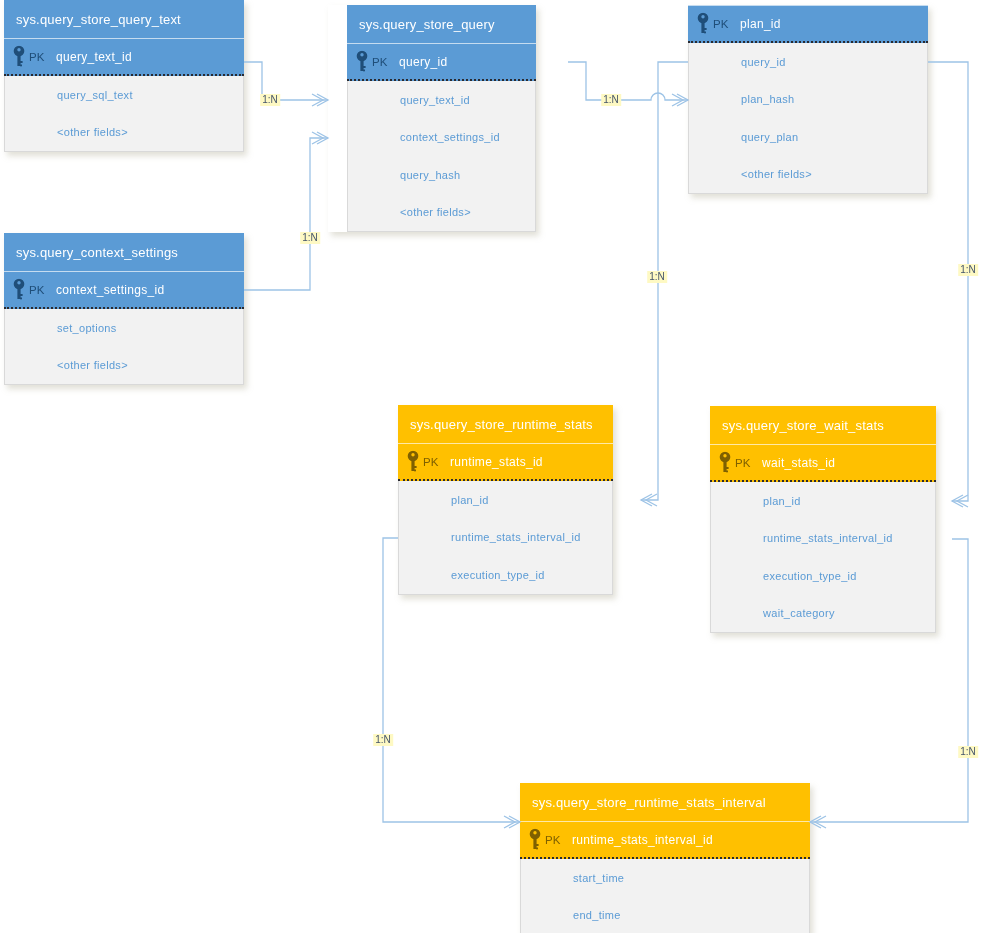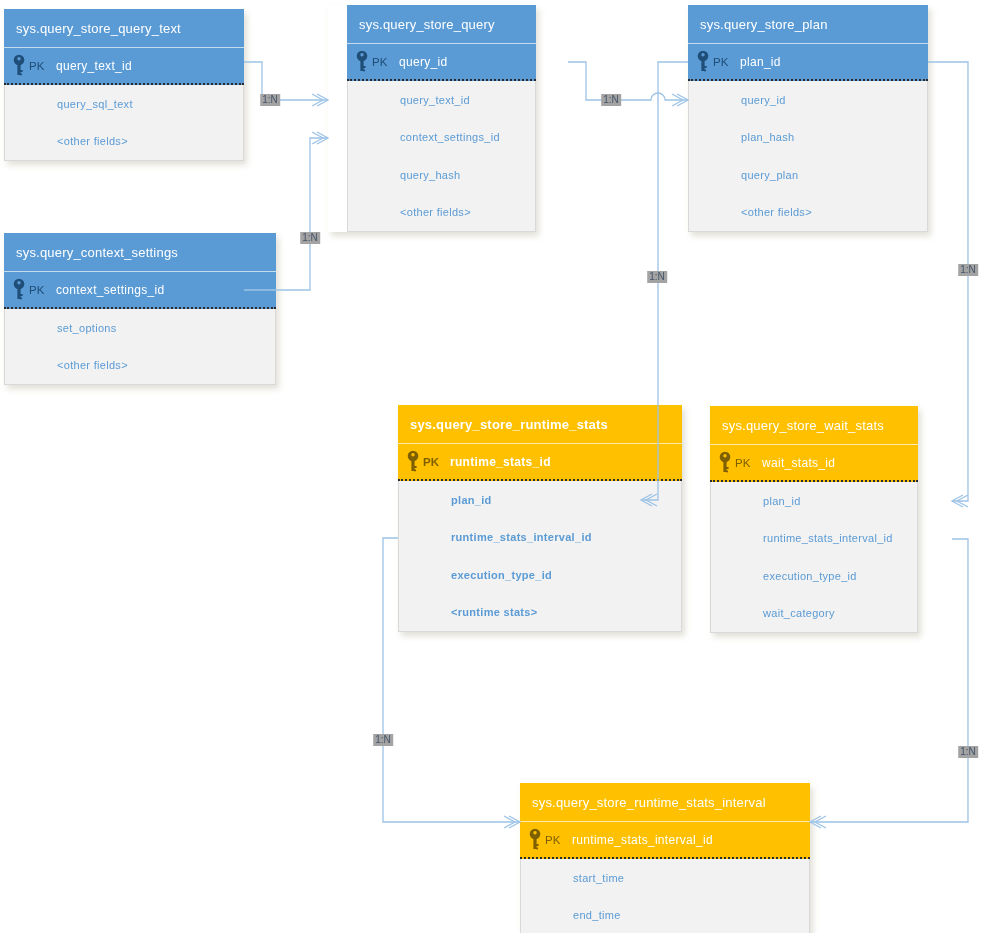--- a/index.html
+++ b/index.html
@@ -73,21 +73,21 @@
   #connector-layer path{
     fill:none;
     stroke:var(--conn);
     stroke-width:1.3;
     pointer-events:stroke;
   }
   .connector-label{
     position:absolute;
     z-index:6;
     transform:translate(-50%,-50%);
-    background:#a3a3a3;
+    background:#fef9c3;
     color:var(--label-text);
     font-size:10px;
     padding:0 2px;
     line-height:12px;
     white-space:nowrap;
   }
 </style>
 </head>
 <body>
 
@@ -108,21 +108,21 @@
       <path d="M 928 62 L 968 62 L 968 501 L 952 501"></path>
       <path d="M 963.0 495.0 L 952 501 L 963.0 507.0"></path>
       <path d="M 968.0 495.0 L 957 501 L 968.0 507.0"></path>
       <path d="M 398 538 L 383 538 L 383 822 L 520 822"></path>
       <path d="M 509.0 828.0 L 520 822 L 509.0 816.0"></path>
       <path d="M 504.0 828.0 L 515 822 L 504.0 816.0"></path>
       <path d="M 952 539 L 968 539 L 968 822 L 810 822"></path>
       <path d="M 821.0 816.0 L 810 822 L 821.0 828.0"></path>
       <path d="M 826.0 816.0 L 815 822 L 826.0 828.0"></path>
     </svg>
-<div class="entity blue" style="left: 4px; top: 9px; width: 240px;">
+<div class="entity blue" style="left: 4px; top: 0; width: 240px;">
       <div class="entity-header">sys.query_store_query_text</div>
       <div class="pk-row">
         <span class="key-icon">
           <svg width="13" height="23" viewBox="0 0 13 23">
             <circle cx="6" cy="5.5" r="5.3" fill="#1F4E79"></circle>
             <circle cx="6" cy="4.2" r="1.7" fill="#5B9BD5"></circle>
             <rect x="4.4" y="10" width="3.2" height="10.5" fill="#1F4E79"></rect>
             <rect x="7" y="15.5" width="2.6" height="2" fill="#1F4E79"></rect>
             <rect x="7" y="19" width="2" height="1.8" fill="#1F4E79"></rect>
           </svg>
@@ -151,84 +151,82 @@
         <span class="pk-field">query_id</span>
       </div>
       <div class="entity-body">
         <div class="field-row">query_text_id</div>
         <div class="field-row">context_settings_id</div>
         <div class="field-row">query_hash</div>
         <div class="field-row">&lt;other fields&gt;</div>
       </div>
     </div>
     <div class="entity blue" style="left: 688px; top: 5px; width: 240px;">
-      <div class="entity-header">sys.query_store_plan</div>
       <div class="pk-row">
         <span class="key-icon">
           <svg width="13" height="23" viewBox="0 0 13 23">
             <circle cx="6" cy="5.5" r="5.3" fill="#1F4E79"></circle>
             <circle cx="6" cy="4.2" r="1.7" fill="#5B9BD5"></circle>
             <rect x="4.4" y="10" width="3.2" height="10.5" fill="#1F4E79"></rect>
             <rect x="7" y="15.5" width="2.6" height="2" fill="#1F4E79"></rect>
             <rect x="7" y="19" width="2" height="1.8" fill="#1F4E79"></rect>
           </svg>
         </span>
         <span class="pk-label">PK</span>
         <span class="pk-field">plan_id</span>
       </div>
       <div class="entity-body">
         <div class="field-row">query_id</div>
         <div class="field-row">plan_hash</div>
         <div class="field-row">query_plan</div>
         <div class="field-row">&lt;other fields&gt;</div>
       </div>
     </div>
-    <div class="entity blue" style="left: 4px; top: 233px; width: 272px;">
+    <div class="entity blue" style="left: 4px; top: 233px; width: 240px;">
       <div class="entity-header">sys.query_context_settings</div>
       <div class="pk-row">
         <span class="key-icon">
           <svg width="13" height="23" viewBox="0 0 13 23">
             <circle cx="6" cy="5.5" r="5.3" fill="#1F4E79"></circle>
             <circle cx="6" cy="4.2" r="1.7" fill="#5B9BD5"></circle>
             <rect x="4.4" y="10" width="3.2" height="10.5" fill="#1F4E79"></rect>
             <rect x="7" y="15.5" width="2.6" height="2" fill="#1F4E79"></rect>
             <rect x="7" y="19" width="2" height="1.8" fill="#1F4E79"></rect>
           </svg>
         </span>
         <span class="pk-label">PK</span>
         <span class="pk-field">context_settings_id</span>
       </div>
       <div class="entity-body">
         <div class="field-row">set_options</div>
         <div class="field-row">&lt;other fields&gt;</div>
       </div>
     </div>
-    <div class="entity orange" style="left: 398px; top: 405px; width: 284px; font-weight: bold;">
+    <div class="entity orange" style="left: 398px; top: 405px; width: 215px;">
       <div class="entity-header">sys.query_store_runtime_stats</div>
       <div class="pk-row">
         <span class="key-icon">
           <svg width="13" height="23" viewBox="0 0 13 23">
             <circle cx="6" cy="5.5" r="5.3" fill="#7F6000"></circle>
             <circle cx="6" cy="4.2" r="1.7" fill="#FFC000"></circle>
             <rect x="4.4" y="10" width="3.2" height="10.5" fill="#7F6000"></rect>
             <rect x="7" y="15.5" width="2.6" height="2" fill="#7F6000"></rect>
             <rect x="7" y="19" width="2" height="1.8" fill="#7F6000"></rect>
           </svg>
         </span>
         <span class="pk-label">PK</span>
         <span class="pk-field">runtime_stats_id</span>
       </div>
       <div class="entity-body">
         <div class="field-row">plan_id</div>
         <div class="field-row">runtime_stats_interval_id</div>
         <div class="field-row">execution_type_id</div>
-        <div class="field-row">&lt;runtime stats&gt;</div>
-      </div>
-    </div>
-    <div class="entity orange" style="left: 710px; top: 406px; width: 208px;">
+      </div>
+    </div>
+    <div class="entity orange" style="left: 710px; top: 406px; width: 226px;">
       <div class="entity-header">sys.query_store_wait_stats</div>
       <div class="pk-row">
         <span class="key-icon">
           <svg width="13" height="23" viewBox="0 0 13 23">
             <circle cx="6" cy="5.5" r="5.3" fill="#7F6000"></circle>
             <circle cx="6" cy="4.2" r="1.7" fill="#FFC000"></circle>
             <rect x="4.4" y="10" width="3.2" height="10.5" fill="#7F6000"></rect>
             <rect x="7" y="15.5" width="2.6" height="2" fill="#7F6000"></rect>
             <rect x="7" y="19" width="2" height="1.8" fill="#7F6000"></rect>
           </svg>

